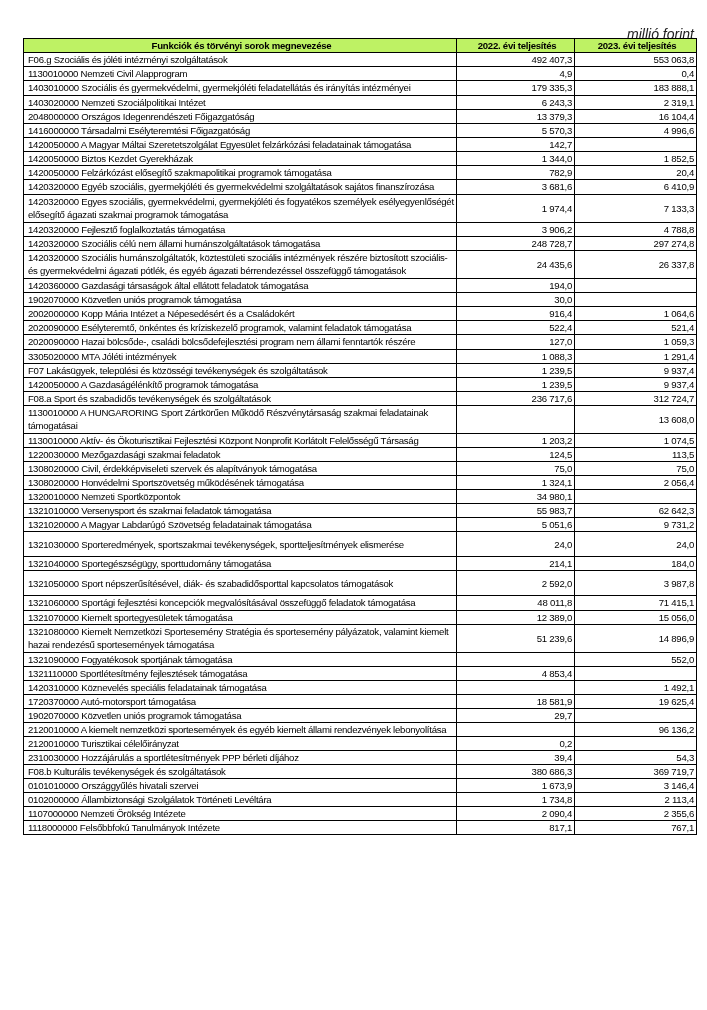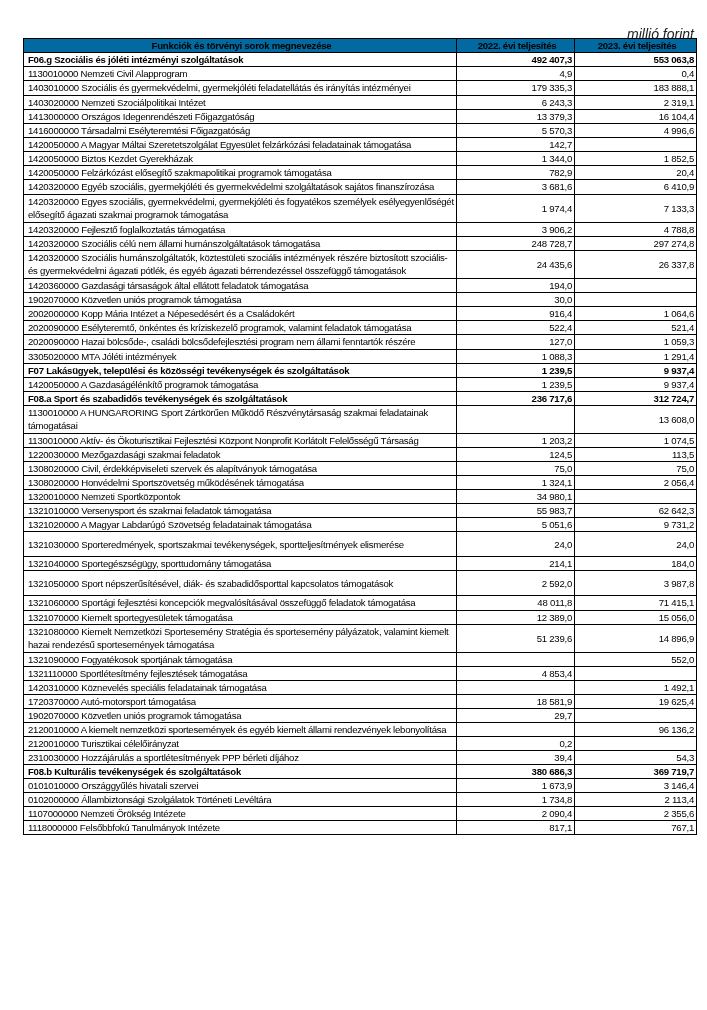--- a/index.html
+++ b/index.html
@@ -3,23 +3,23 @@
 <meta charset="utf-8">
 <style>
   html, body { margin: 0; padding: 0; background: #ffffff; }
   body { width: 707px; height: 1010px; position: relative; overflow: hidden;
          font-family: "Liberation Sans", sans-serif; color: #000; }
   .unit { position: absolute; top: 26px; right: 13px; font-size: 14px; font-style: italic; color: #222; }
   table { position: absolute; left: 23px; top: 38px; width: 673px; border-collapse: collapse;
           table-layout: fixed; font-size: 9.6px; letter-spacing: -0.25px; }
   col.c1 { width: 433px; } col.c2 { width: 118px; } col.c3 { width: 122px; }
   td, th { border: 1px solid #000; padding: 0 1px 0 4px; line-height: 13px; vertical-align: middle; overflow: hidden; }
-  th { background: #0369a1; font-weight: bold; text-align: center; height: 13px; }
+  th { background: #bef264; font-weight: bold; text-align: center; height: 13px; }
   td.num { text-align: right; padding-right: 2px; }
-  tr.bold td { font-weight: bold; }
+  tr.bold td { font-weight: normal; }
   tr.tall td { height: 24px; }
   tr.wrap td.label { line-height: 13.5px; }
 </style>
 </head>
 <body>
 
 <div class="unit">millió forint</div>
 
 <table>
   <colgroup>
@@ -49,21 +49,21 @@
         <td class="label">1403010000 Szociális és gyermekvédelmi, gyermekjóléti feladatellátás és irányítás intézményei</td>
         <td class="num">179 335,3</td>
         <td class="num">183 888,1</td>
       </tr>
       <tr>
         <td class="label">1403020000 Nemzeti Szociálpolitikai Intézet</td>
         <td class="num">6 243,3</td>
         <td class="num">2 319,1</td>
       </tr>
       <tr>
-        <td class="label">1413000000 Országos Idegenrendészeti Főigazgatóság</td>
+        <td class="label">2048000000 Országos Idegenrendészeti Főigazgatóság</td>
         <td class="num">13 379,3</td>
         <td class="num">16 104,4</td>
       </tr>
       <tr>
         <td class="label">1416000000 Társadalmi Esélyteremtési Főigazgatóság</td>
         <td class="num">5 570,3</td>
         <td class="num">4 996,6</td>
       </tr>
       <tr class="wrap">
         <td class="label">1420050000 A Magyar Máltai Szeretetszolgálat Egyesület felzárkózási feladatainak támogatása</td>

